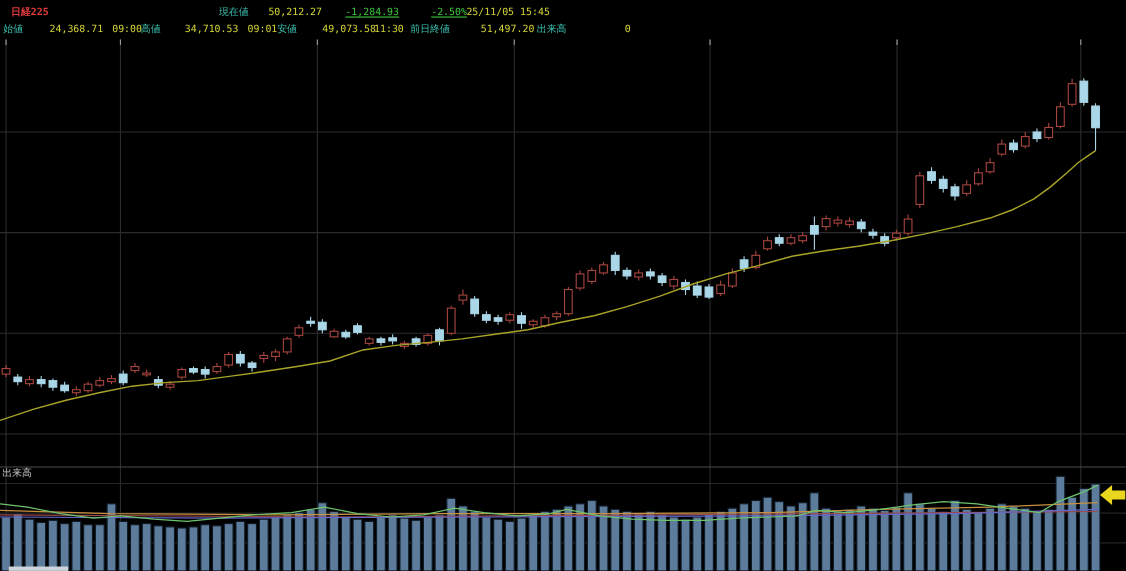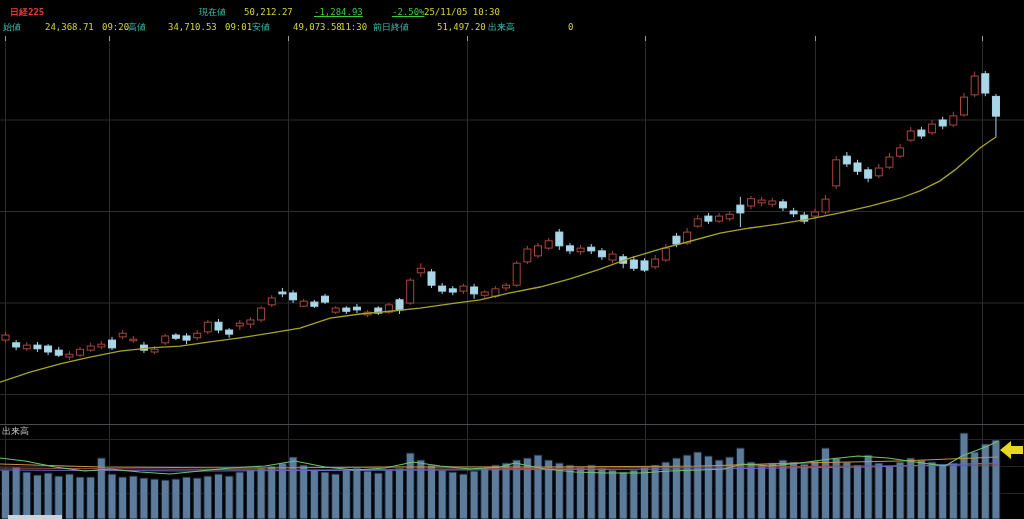--- a/index.html
+++ b/index.html
@@ -16,25 +16,25 @@
 </head>
 <body>
 
 <div id="app">
 
   <span class="hspan c-red" style="left:10px;top:7px">日経225</span>
   <span class="hspan c-teal" style="left:199px;top:7px">現在値</span>
   <span class="hspan c-yellow" style="left:244px;top:7px">50,212.27</span>
   <span class="hspan c-green" style="left:314px;top:7px">-1,284.93</span>
   <span class="hspan c-green" style="left:392px;top:7px">-2.50%</span>
-  <span class="hspan c-yellow" style="left:424px;top:7px">25/11/05 10:30</span>
+  <span class="hspan c-yellow" style="left:424px;top:7px">25/11/05 15:45</span>
 
   <span class="hspan c-teal" style="left:3px;top:22px">始値</span>
   <span class="hspan c-yellow" style="left:45px;top:22px">24,368.71</span>
-  <span class="hspan c-yellow" style="left:102px;top:22px">09:20</span>
+  <span class="hspan c-yellow" style="left:102px;top:22px">09:00</span>
   <span class="hspan c-teal" style="left:128px;top:22px">高値</span>
   <span class="hspan c-yellow" style="left:168px;top:22px">34,710.53</span>
   <span class="hspan c-yellow" style="left:225px;top:22px">09:01</span>
   <span class="hspan c-teal" style="left:252px;top:22px">安値</span>
   <span class="hspan c-yellow" style="left:293px;top:22px">49,073.58</span>
   <span class="hspan c-yellow" style="left:340px;top:22px">11:30</span>
   <span class="hspan c-teal" style="left:373px;top:22px">前日終値</span>
   <span class="hspan c-yellow" style="left:437px;top:22px">51,497.20</span>
   <span class="hspan c-teal" style="left:488px;top:22px">出来高</span>
   <span class="hspan c-yellow" style="left:568px;top:22px">0</span>

